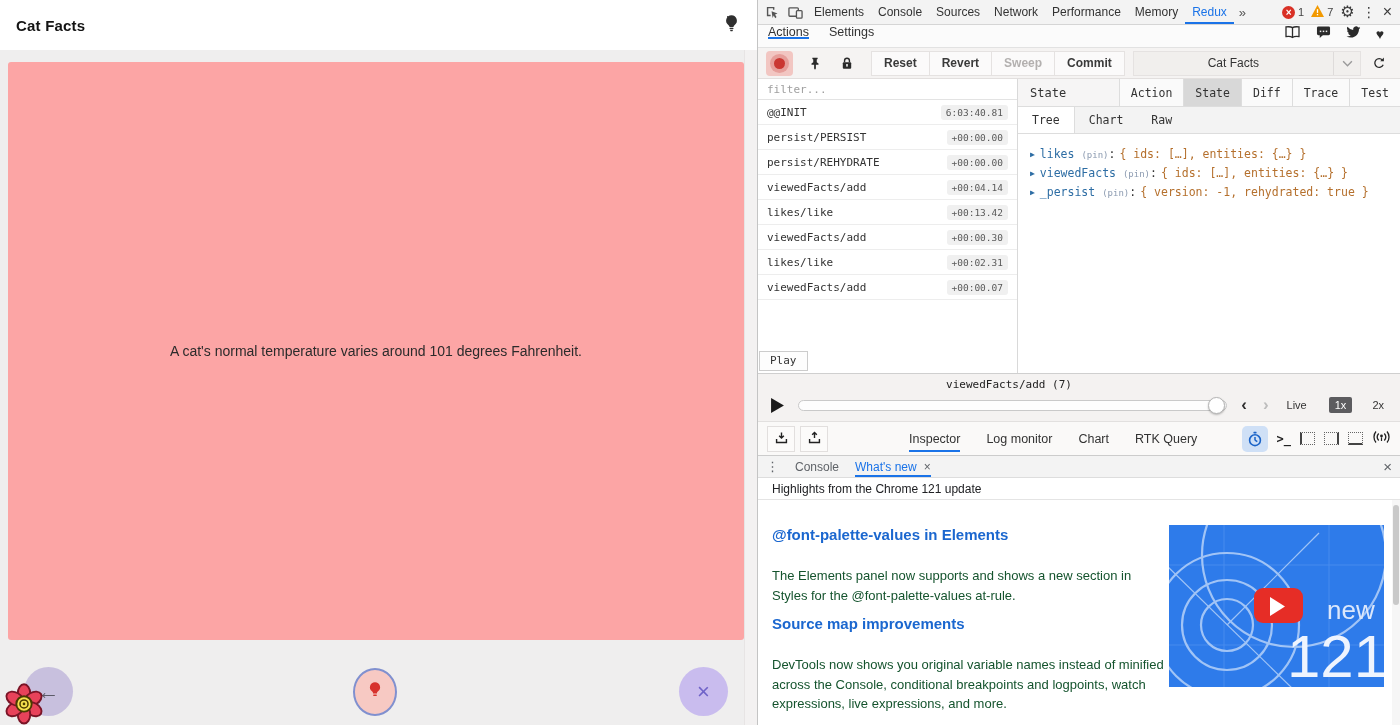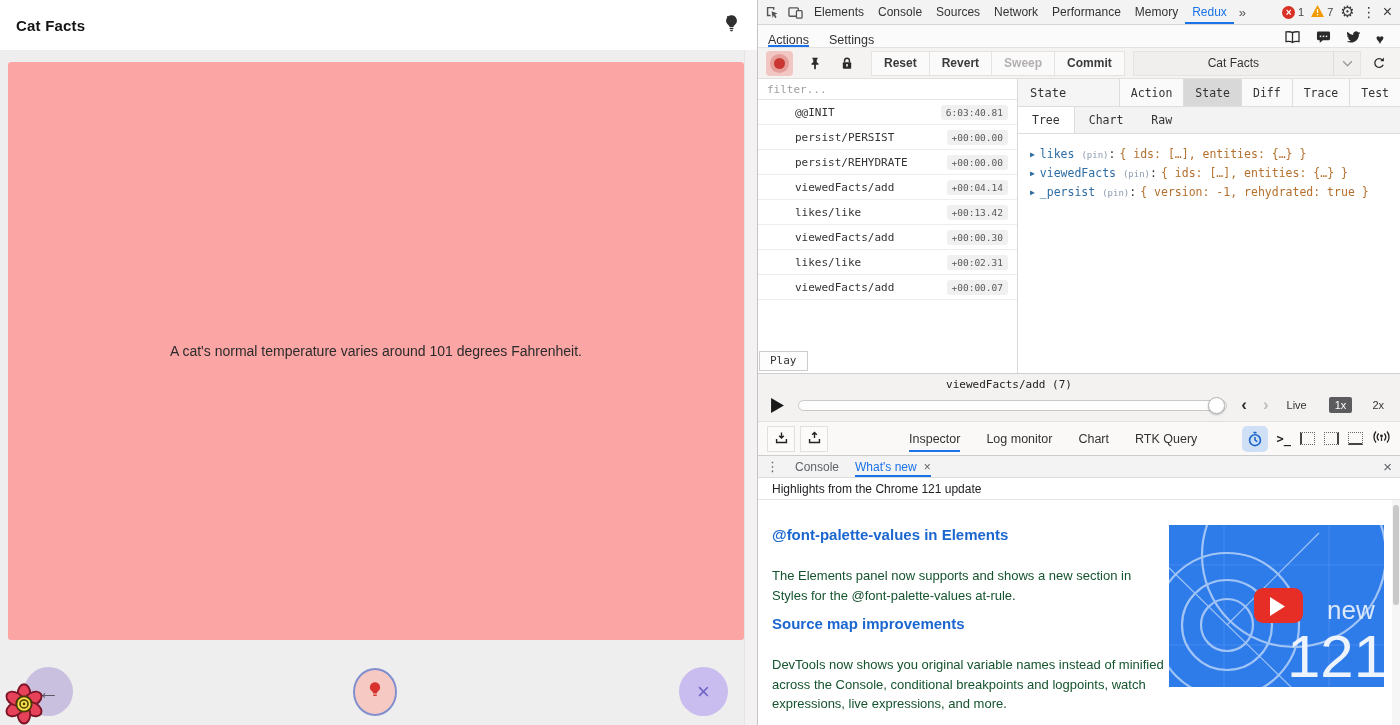--- a/index.html
+++ b/index.html
@@ -25,21 +25,21 @@
   .dt-tabbar{flex:0 0 25px;background:#f3f3f3;border-bottom:1px solid #d5d5d5;display:flex;align-items:center;padding:0 3px;}
   .dt-icon-btn{width:23px;height:24px;display:flex;align-items:center;justify-content:center;}
   .dt-tab{padding:0 7px;height:24px;line-height:24px;color:#333;white-space:nowrap;}
   .dt-tab.active{color:#1a73e8;box-shadow:inset 0 -2px 0 #1a73e8;}
   .dt-overflow{padding:0 5px;color:#555;font-size:13px;}
   .dt-right{margin-left:auto;display:flex;align-items:center;gap:7px;padding-right:5px;}
   .badge{display:flex;align-items:center;gap:3px;font-size:11px;color:#444;}
   .err-dot{width:13px;height:13px;border-radius:50%;background:#d93025;color:#fff;font-size:10px;line-height:13px;text-align:center;font-weight:700;}
   .glyph-btn{color:#3c3c3c;font-size:14px;line-height:1;}
 
-  .rdx-tabs{flex:0 0 23px;background:#fbfbfb;border-bottom:1px solid #e2e2e2;display:flex;align-items:flex-end;padding:0 10px;gap:20px;}
+  .rdx-tabs{flex:0 0 23px;background:#fbfbfb;border-bottom:1px solid #e2e2e2;display:flex;align-items:flex-start;padding:0 10px;gap:20px;}
   .rdx-tab{display:flex;align-items:center;color:#333;font-size:12.5px;}
   .rdx-tab.active{box-shadow:inset 0 -2px 0 #1a73e8;}
   .rdx-tabs-right{margin-left:auto;display:flex;align-items:center;gap:15px;padding-right:6px;}
   .heart{font-size:14px;color:#2b2b2b;}
 
   .rdx-toolbar{flex:0 0 31px;background:#f5f3f2;border-bottom:1px solid #e2dfde;display:flex;align-items:center;padding:0 8px;}
   .rec-btn{width:27px;height:25px;border-radius:4px;background:#f2c6c2;display:flex;align-items:center;justify-content:center;margin-right:8px;}
   .rec-dot{width:11px;height:11px;border-radius:50%;background:#ca3732;box-shadow:0 0 0 4px rgba(202,55,50,.28);}
   .tool-btn{width:27px;height:25px;display:flex;align-items:center;justify-content:center;margin-right:5px;}
   .btn-group{display:flex;margin-left:6px;}
@@ -50,21 +50,21 @@
   .instance-label{flex:1;display:flex;align-items:center;justify-content:center;font-size:12px;color:#333;}
   .select-chevron{width:27px;border-left:1px solid #dedbda;display:flex;align-items:center;justify-content:center;}
   .refresh-btn{width:27px;height:25px;display:flex;align-items:center;justify-content:center;margin-left:4px;}
 
   .rdx-main{flex:0 0 294px;display:flex;overflow:hidden;background:#fff;}
   .action-pane{width:260px;border-right:1px solid #d9d9d9;display:flex;flex-direction:column;background:#fff;}
   .filter-row{flex:0 0 21px;border-bottom:1px solid #e3e3e3;}
   .filter-input{width:100%;height:100%;border:0;outline:0;padding:0 9px;font-size:11px;font-family:"DejaVu Sans Mono",monospace;color:#333;background:transparent;}
   .filter-input::placeholder{color:#9f9f9f;}
   .action-row{flex:0 0 25px;display:flex;align-items:center;justify-content:space-between;padding:0 9px;border-bottom:1px solid #ededed;font-family:"DejaVu Sans Mono",monospace;cursor:pointer;}
-  .action-name{font-size:11px;color:#333;margin-left:28px;}
+  .action-name{font-size:11px;color:#333;}
   .action-time{font-size:9.5px;color:#5a5a5a;background:#f0f0f0;border-radius:3px;padding:2px 5px;}
   .state-pane{flex:1;display:flex;flex-direction:column;background:#fff;}
   .state-header{flex:0 0 28px;background:#f6f5f5;border-bottom:1px solid #ddd;display:flex;align-items:stretch;padding-left:12px;font-family:"DejaVu Sans Mono",monospace;font-size:12px;}
   .state-title{display:flex;align-items:center;color:#333;}
   .state-tabs{margin-left:auto;display:flex;}
   .state-tab{padding:0 11px;display:flex;align-items:center;border-left:1px solid #ddd;background:#fafafa;color:#333;font-size:11.5px;cursor:pointer;}
   .state-tab.active{background:#d8d8d8;}
   .sub-tabs{flex:0 0 27px;background:#f3f3f3;border-bottom:1px solid #ddd;display:flex;font-family:"DejaVu Sans Mono",monospace;}
   .sub-tab{padding:0 14px;display:flex;align-items:center;font-size:11.5px;color:#333;cursor:pointer;}
   .sub-tab.active{background:#fff;border-right:1px solid #ddd;}

